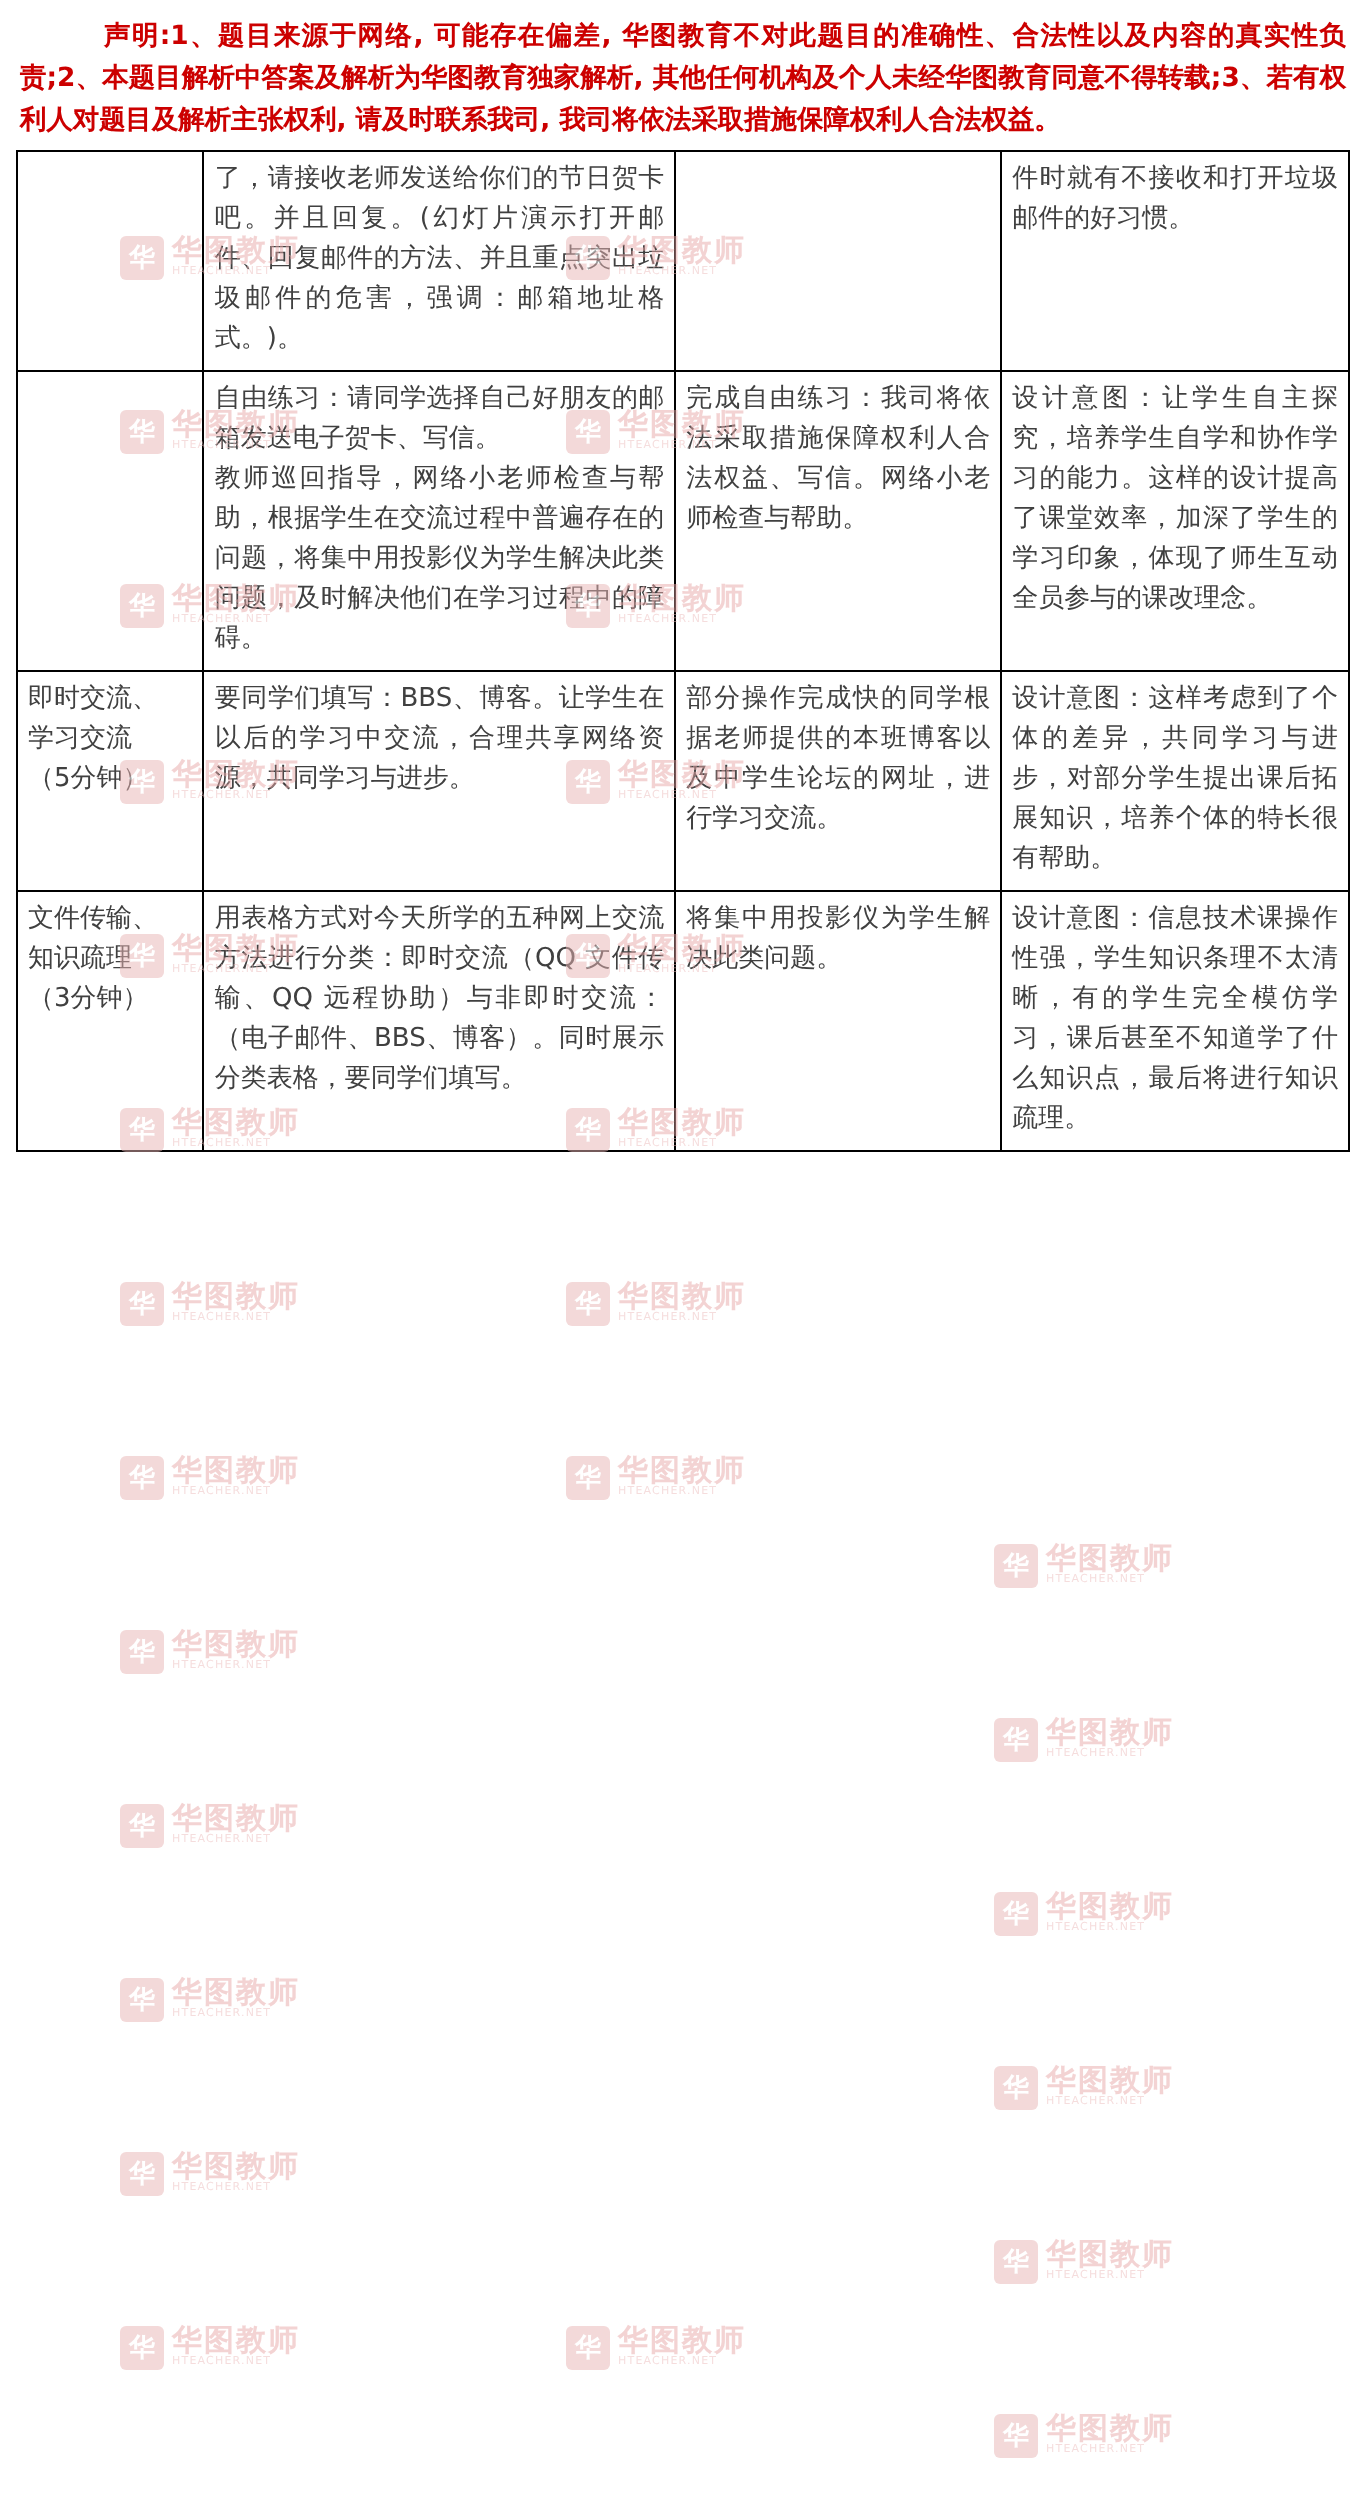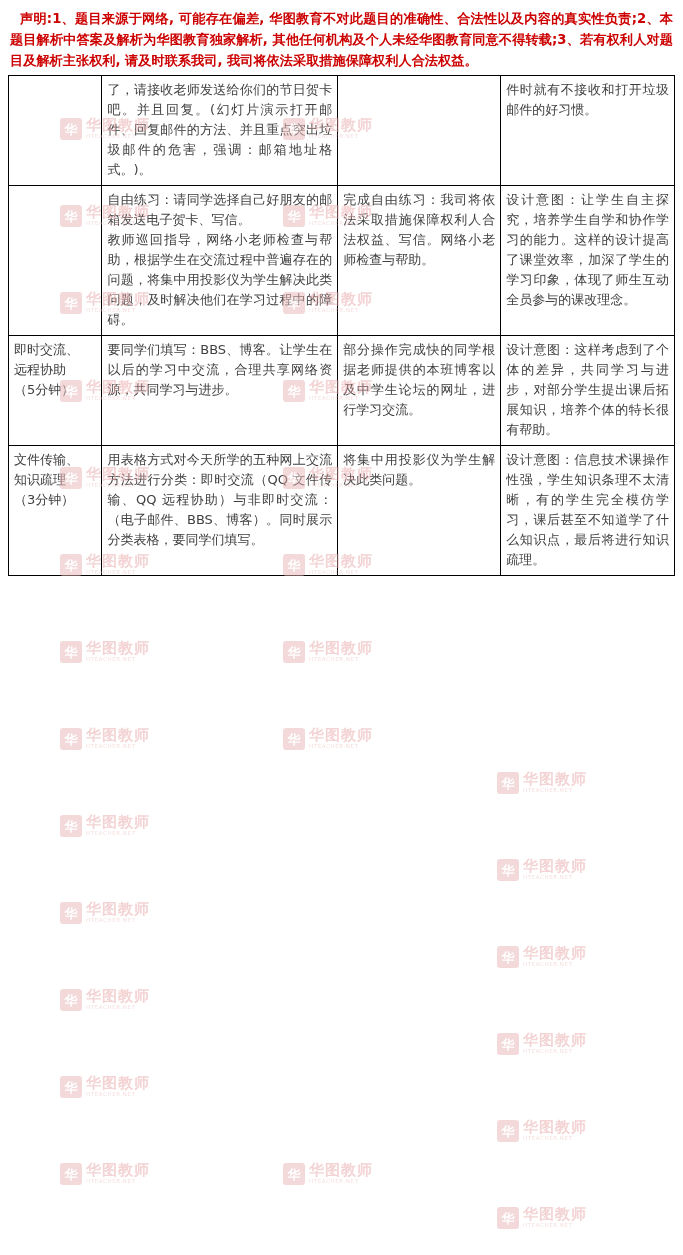--- a/index.html
+++ b/index.html
@@ -20,21 +20,21 @@
     color: #cc0000;
     font-weight: bold;
     font-size: 13.2px;
     line-height: 21px;
     padding: 8px 10px 4px 10px;
     text-align: justify;
     text-justify: inter-ideograph;
     letter-spacing: 0px;
   }
   .disclaimer .lead {
-    margin-left: 10px;
+    margin-left: 42px;
   }
 
   
   .table-wrap {
     padding: 0 8px;
     position: relative;
     z-index: 2;
   }
   table.lesson {
     border-collapse: collapse;
@@ -148,21 +148,21 @@
         <td>
             <span class="cellline">完成自由练习：我司将依法采取措施保障权利人合法权益、写信。网络小老师检查与帮助。</span>
           </td>
         <td>
             <span class="cellline">设计意图：让学生自主探究，培养学生自学和协作学习的能力。这样的设计提高了课堂效率，加深了学生的学习印象，体现了师生互动全员参与的课改理念。</span>
           </td>
       </tr>
       <tr>
         <td class="stage">
           <span class="line">即时交流、</span>
-          <span class="line">远程协助</span>
+          <span class="line">学习交流</span>
           <span class="line">（5分钟）</span>
         </td>
         <td>
             <span class="cellline">要同学们填写：BBS、博客。让学生在以后的学习中交流，合理共享网络资源，共同学习与进步。</span>
           </td>
         <td>
             <span class="cellline">部分操作完成快的同学根据老师提供的本班博客以及中学生论坛的网址，进行学习交流。</span>
           </td>
         <td>
             <span class="cellline">设计意图：这样考虑到了个体的差异，共同学习与进步，对部分学生提出课后拓展知识，培养个体的特长很有帮助。</span>

